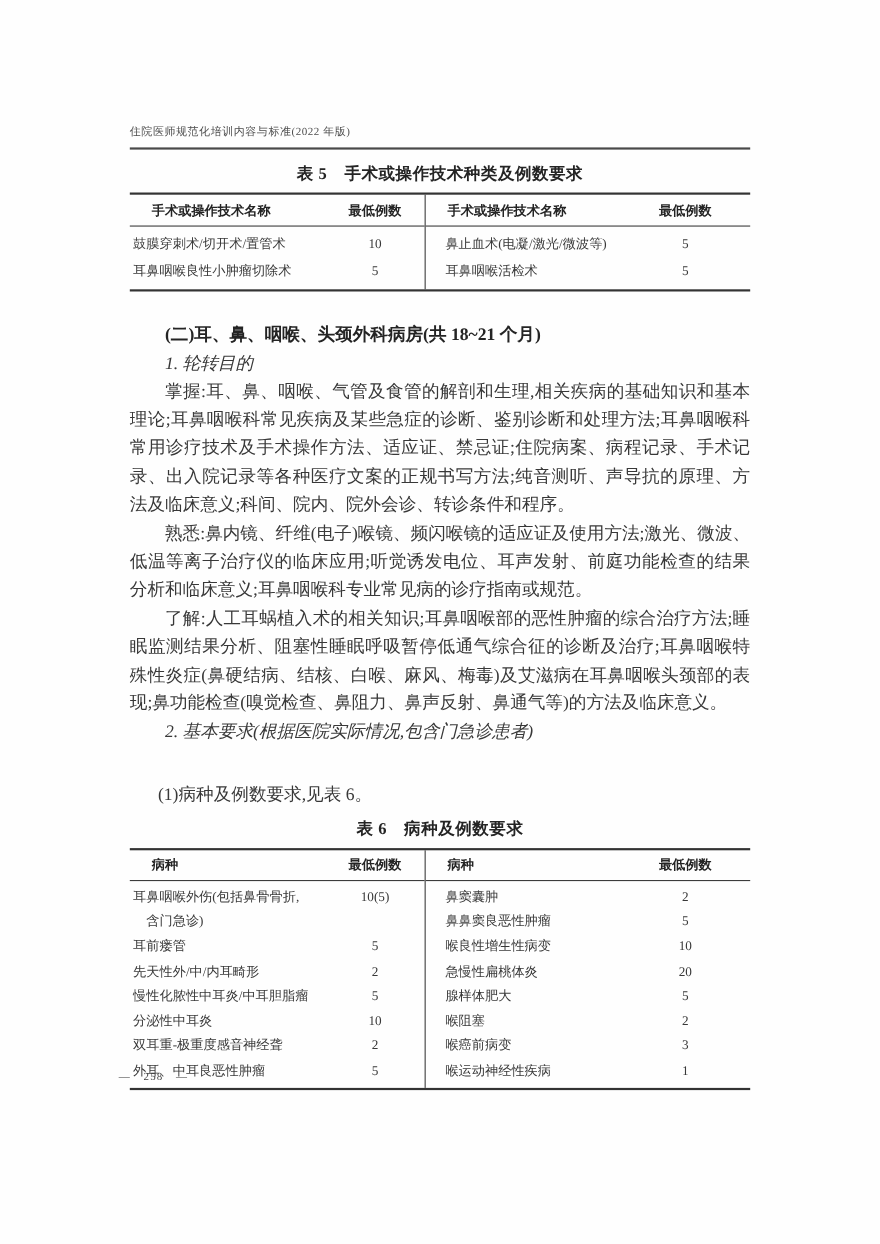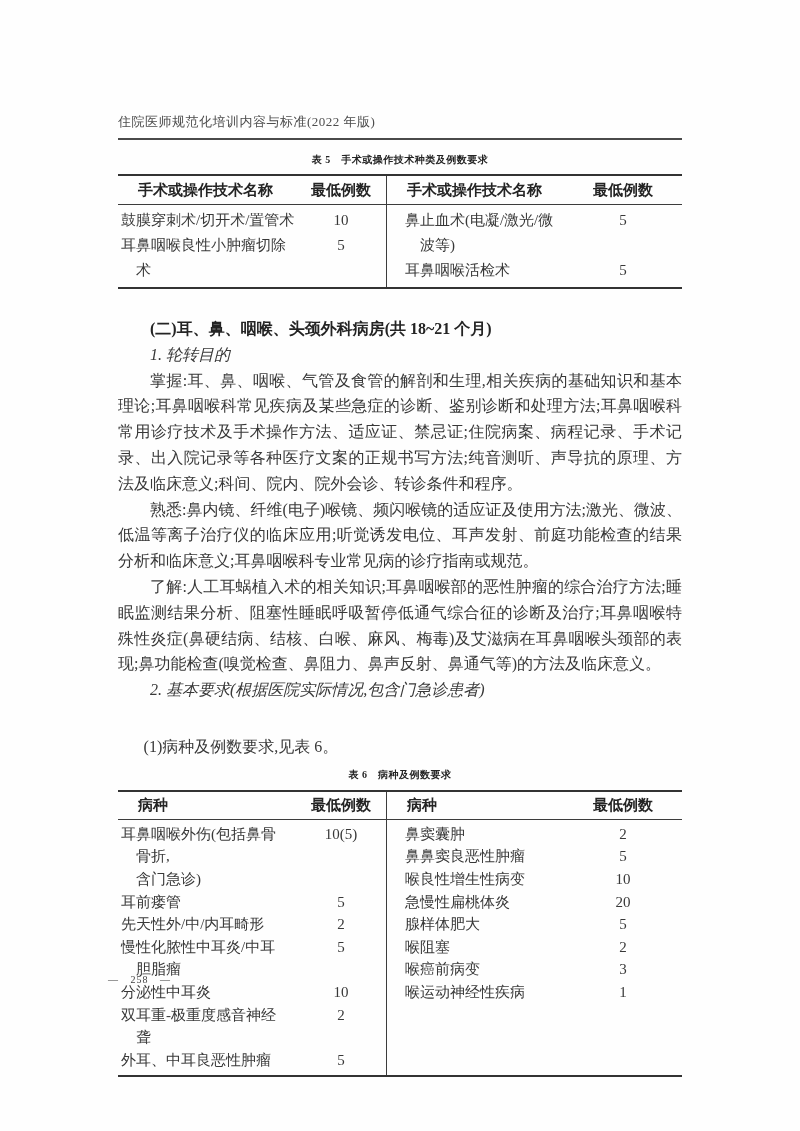--- a/index.html
+++ b/index.html
@@ -5,31 +5,31 @@
   html, body { margin:0; padding:0; }
   body {
     width:800px; height:1131px; background:#ffffff;
     font-family:"Liberation Serif","DejaVu Serif",serif;
     color:#3a3a3a;
   }
   .page { position:relative; width:800px; height:1131px; background:#fefefe; overflow:hidden; }
   .content { position:absolute; left:118px; top:113px; width:564px; }
 
   .running-header {
-    font-size:13px; color:#4d4d4d; letter-spacing:0.5px;
+    font-size:10px; color:#4d4d4d; letter-spacing:0.5px;
     padding-bottom:7px; border-bottom:2px solid #4a4a4a;
   }
 
-  .tbl-caption { text-align:center; font-weight:bold; font-size:10px; color:#242424; letter-spacing:0.5px; }
+  .tbl-caption { text-align:center; font-weight:bold; font-size:15px; color:#242424; letter-spacing:0.5px; }
   .cap5 { margin:13px 0 7px; }
   .cap6 { margin:8px 0 8px; }
 
   .dtable {
     display:flex; border-top:2.5px solid #333; border-bottom:2.5px solid #333;
-    font-size:15px; color:#383838;justify-content:flex-end;
+    font-size:12px; color:#383838;justify-content:flex-end;
   }
   .half { box-sizing:border-box; }
   .half.left  { width:47.5%; }
   .half.right { width:52.5%; border-left:1.5px solid #3c3c3c; }
   .th-row { display:flex; font-weight:bold; color:#242424; border-bottom:1.2px solid #3c3c3c; align-items:center; }
   .t5 .th-row { height:28px; }
   .t6 .th-row { height:27px; }
   .tb { padding:3px 0 4px; }
   .trow { display:flex; }
   .t5 .trow { line-height:25px; }

